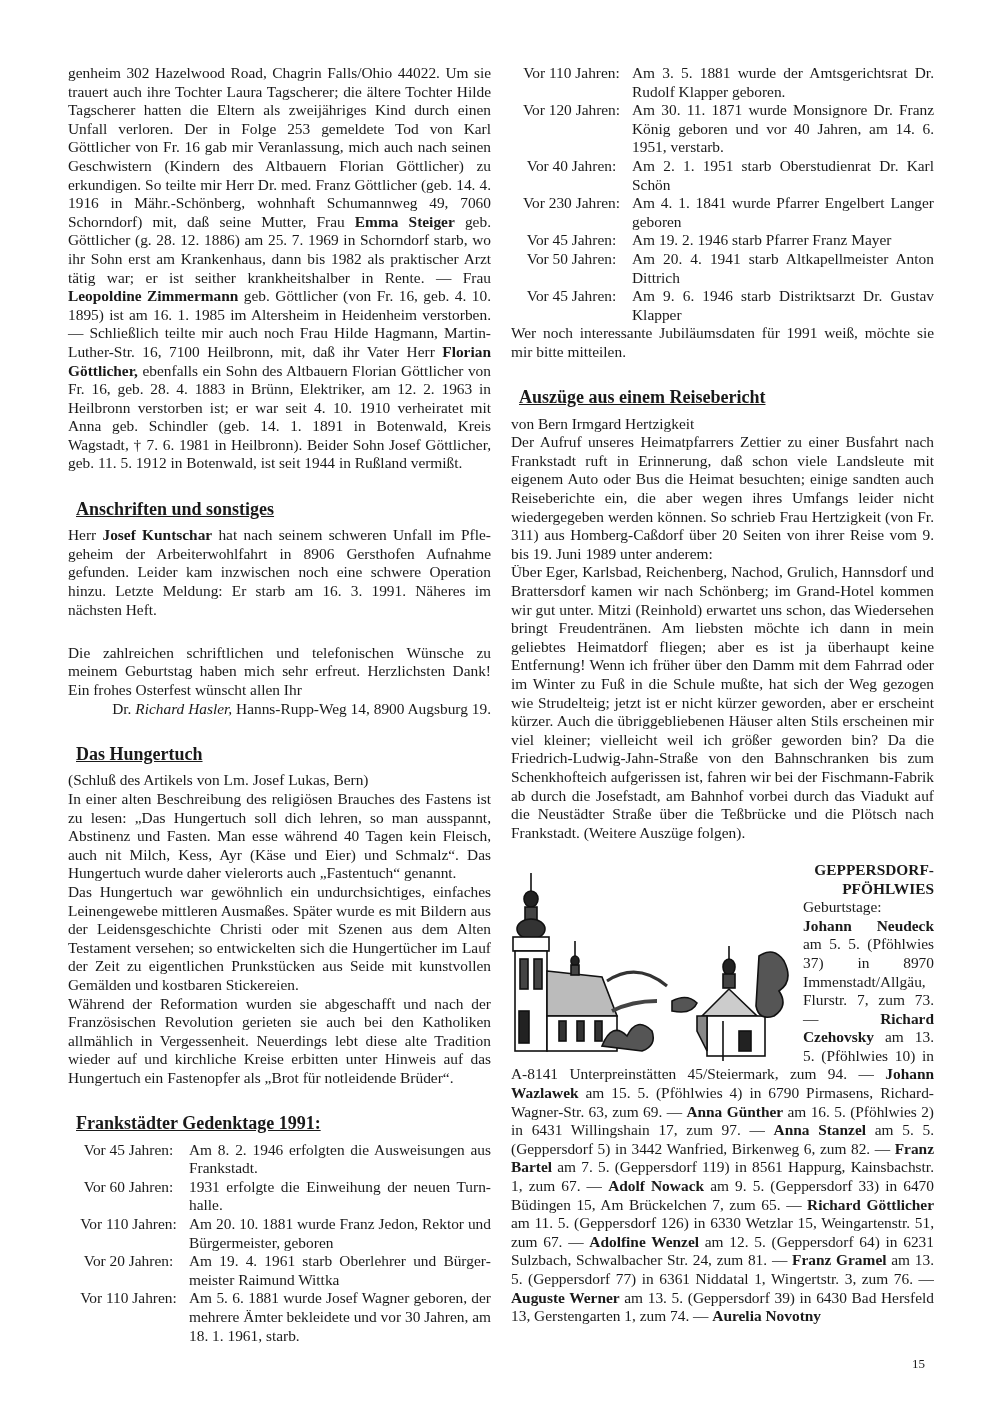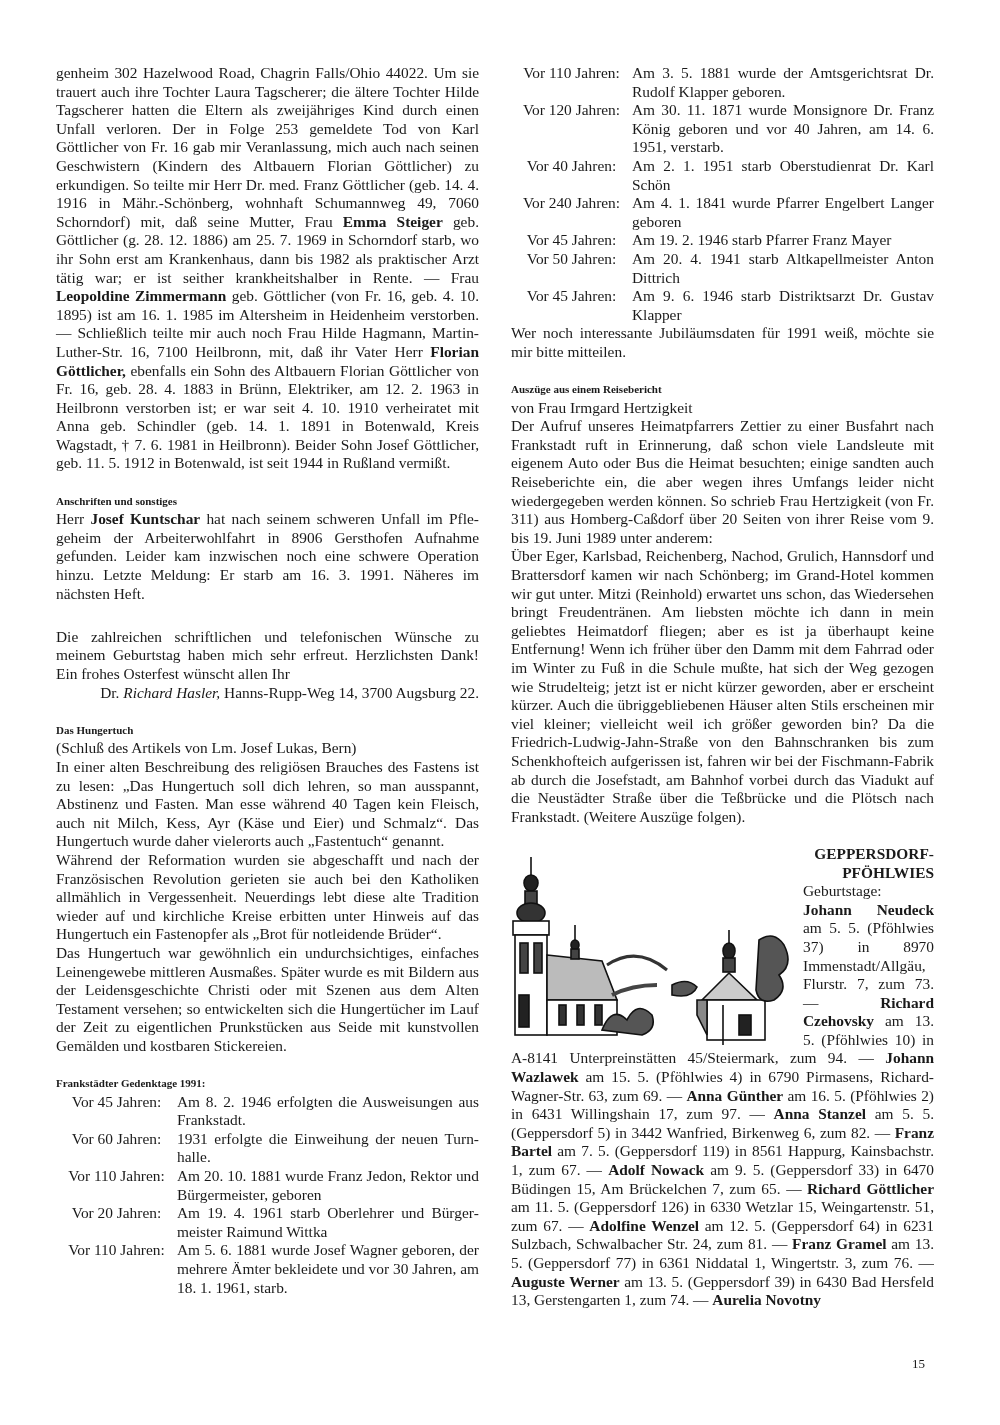--- a/index.html
+++ b/index.html
@@ -2,25 +2,25 @@
 <html><head>
 <meta charset="utf-8">
 <style>
   html, body { margin: 0; padding: 0; background: #ffffff; }
   body {
     width: 1000px; height: 1425px; position: relative; overflow: hidden;
     font-family: "Liberation Serif", "DejaVu Serif", serif;
     color: #1a1a1a; font-size: 15.4px; line-height: 18.6px;
   }
   .col { position: absolute; top: 64px; width: 423px; text-align: justify; hyphens: manual; }
-  .col-left { left: 56px; }
+  .col-left { left: 68px; }
   .col-right { left: 511px; }
   p { margin: 0; }
   .gap { height: 18.6px; }
-  h3 { font-size: 11px; line-height: 18.6px; margin: 0; font-weight: bold; }
+  h3 { font-size: 18px; line-height: 18.6px; margin: 8px; font-weight: bold; text-decoration: underline; }
   b { font-weight: bold; }
   .sign { text-align: right; }
   .sign .name { font-style: italic; }
   table.dates { border-collapse: collapse; width: 100%; }
   table.dates td { padding: 0; vertical-align: top; text-align: justify; }
   table.dates td.lbl { width: 121px; text-align: center; white-space: nowrap; }
   .head-center { text-align: center; font-weight: bold; padding-left: 110px; }
   .illus-wrap { position: relative; }
   .illus {
     float: left; width: 290px; height: 200px; margin: 0 6px 0 -4px;
@@ -34,28 +34,28 @@
 <div class="col col-left">
   <p>genheim 302 Hazelwood Road, Chagrin Falls/Ohio 44022. Um sie trauert auch ihre Tochter Laura Tagscherer; die ältere Tochter Hilde Tagscherer hatten die Eltern als zweijähriges Kind durch einen Unfall verloren. Der in Folge 253 gemeldete Tod von Karl Göttlicher von Fr. 16 gab mir Veranlassung, mich auch nach sei­nen Geschwistern (Kindern des Altbauern Florian Göttlicher) zu erkundigen. So teilte mir Herr Dr. med. Franz Göttlicher (geb. 14. 4. 1916 in Mähr.-Schönberg, wohnhaft Schumannweg 49, 7060 Schorndorf) mit, daß seine Mutter, Frau <b>Emma Steiger</b> geb. Göttlicher (g. 28. 12. 1886) am 25. 7. 1969 in Schorndorf starb, wo ihr Sohn erst am Krankenhaus, dann bis 1982 als prak­tischer Arzt tätig war; er ist seither krankheitshalber in Rente. — Frau <b>Leopoldine Zimmermann</b> geb. Göttlicher (von Fr. 16, geb. 4. 10. 1895) ist am 16. 1. 1985 im Altersheim in Heidenheim verstorben. — Schließlich teilte mir auch noch Frau Hilde Hag­mann, Martin-Luther-Str. 16, 7100 Heilbronn, mit, daß ihr Va­ter Herr <b>Florian Göttlicher,</b> ebenfalls ein Sohn des Altbauern Florian Göttlicher von Fr. 16, geb. 28. 4. 1883 in Brünn, Elektri­ker, am 12. 2. 1963 in Heilbronn verstorben ist; er war seit 4. 10. 1910 verheiratet mit Anna geb. Schindler (geb. 14. 1. 1891 in Bo­tenwald, Kreis Wagstadt, † 7. 6. 1981 in Heilbronn). Beider Sohn Josef Göttlicher, geb. 11. 5. 1912 in Botenwald, ist seit 1944 in Rußland vermißt.</p>
   <div class="gap"></div>
 
   <h3>Anschriften und sonstiges</h3>
   <p>Herr <b>Josef Kuntschar</b> hat nach seinem schweren Unfall im Pfle­geheim der Arbeiterwohlfahrt in 8906 Gersthofen Aufnahme gefunden. Leider kam inzwischen noch eine schwere Operation hinzu. Letzte Meldung: Er starb am 16. 3. 1991. Näheres im nächsten Heft.</p>
   <div class="gap"></div>
   <div class="gap" style="height:6px"></div>
 
   <p>Die zahlreichen schriftlichen und telefonischen Wünsche zu meinem Geburtstag haben mich sehr erfreut. Herzlichsten Dank! Ein frohes Osterfest wünscht allen Ihr</p>
-  <p class="sign"><span>Dr. </span><span class="name">Richard Hasler,</span><span> Hanns-Rupp-Weg 14, 3700 Augsburg 22.</span></p>
+  <p class="sign"><span>Dr. </span><span class="name">Richard Hasler,</span><span> Hanns-Rupp-Weg 14, 8900 Augsburg 19.</span></p>
   <div class="gap"></div>
 
   <h3>Das Hungertuch</h3>
   <p>(Schluß des Artikels von Lm. Josef Lukas, Bern)</p>
   <p>In einer alten Beschreibung des religiösen Brauches des Fastens ist zu lesen: „Das Hungertuch soll dich lehren, so man aus­spannt, Abstinenz und Fasten. Man esse während 40 Tagen kein Fleisch, auch nit Milch, Kess, Ayr (Käse und Eier) und Schmalz“. Das Hungertuch wurde daher vielerorts auch „Fa­stentuch“ genannt.</p>
+  <p>Das Hungertuch war gewöhnlich ein undurchsichtiges, einfa­ches Leinengewebe mittleren Ausmaßes. Später wurde es mit Bildern aus der Leidensgeschichte Christi oder mit Szenen aus dem Alten Testament versehen; so entwickelten sich die Hunger­tücher im Lauf der Zeit zu eigentlichen Prunkstücken aus Seide mit kunstvollen Gemälden und kostbaren Stickereien.</p>
   <p>Während der Reformation wurden sie abgeschafft und nach der Französischen Revolution gerieten sie auch bei den Katholiken allmählich in Vergessenheit. Neuerdings lebt diese alte Tradition wieder auf und kirchliche Kreise erbitten unter Hinweis auf das Hungertuch ein Fastenopfer als „Brot für notleidende Brüder“.</p>
-  <p>Das Hungertuch war gewöhnlich ein undurchsichtiges, einfa­ches Leinengewebe mittleren Ausmaßes. Später wurde es mit Bildern aus der Leidensgeschichte Christi oder mit Szenen aus dem Alten Testament versehen; so entwickelten sich die Hunger­tücher im Lauf der Zeit zu eigentlichen Prunkstücken aus Seide mit kunstvollen Gemälden und kostbaren Stickereien.</p>
   <div class="gap"></div>
 
   <h3>Frankstädter Gedenktage 1991:</h3>
   <table class="dates">
     <tbody>
       <tr>
           <td class="lbl">Vor 45 Jahren:</td>
           <td>Am 8. 2. 1946 erfolgten die Ausweisungen aus Frankstadt.</td>
         </tr>
       <tr>
@@ -87,42 +87,42 @@
         </tr>
       <tr>
           <td class="lbl">Vor 120 Jahren:</td>
           <td>Am 30. 11. 1871 wurde Monsignore Dr. Franz König geboren und vor 40 Jahren, am 14. 6. 1951, verstarb.</td>
         </tr>
       <tr>
           <td class="lbl">Vor 40 Jahren:</td>
           <td>Am 2. 1. 1951 starb Oberstudienrat Dr. Karl Schön</td>
         </tr>
       <tr>
-          <td class="lbl">Vor 240 Jahren:</td>
+          <td class="lbl">Vor 230 Jahren:</td>
           <td>Am 4. 1. 1841 wurde Pfarrer Engelbert Lan­ger geboren</td>
         </tr>
       <tr>
           <td class="lbl">Vor 45 Jahren:</td>
           <td>Am 19. 2. 1946 starb Pfarrer Franz Mayer</td>
         </tr>
       <tr>
           <td class="lbl">Vor 50 Jahren:</td>
           <td>Am 20. 4. 1941 starb Altkapellmeister Anton Dittrich</td>
         </tr>
       <tr>
           <td class="lbl">Vor 45 Jahren:</td>
           <td>Am 9. 6. 1946 starb Distriktsarzt Dr. Gustav Klapper</td>
         </tr>
     </tbody>
   </table>
   <p>Wer noch interessante Jubiläumsdaten für 1991 weiß, möchte sie mir bitte mitteilen.</p>
   <div class="gap"></div>
 
   <h3>Auszüge aus einem Reisebericht</h3>
-  <p>von Frau Irmgard Hertzigkeit</p>
+  <p>von Bern Irmgard Hertzigkeit</p>
   <p>Der Aufruf unseres Heimatpfarrers Zettier zu einer Busfahrt nach Frankstadt ruft in Erinnerung, daß schon viele Landsleute mit eigenem Auto oder Bus die Heimat besuchten; einige sand­ten auch Reiseberichte ein, die aber wegen ihres Umfangs leider nicht wiedergegeben werden können. So schrieb Frau Hertzig­keit (von Fr. 311) aus Homberg-Caßdorf über 20 Seiten von ihrer Reise vom 9. bis 19. Juni 1989 unter anderem:</p>
   <p>Über Eger, Karlsbad, Reichenberg, Nachod, Grulich, Hanns­dorf und Brattersdorf kamen wir nach Schönberg; im Grand-Hotel kommen wir gut unter. Mitzi (Reinhold) erwartet uns schon, das Wiedersehen bringt Freudentränen. Am liebsten möchte ich dann in mein geliebtes Heimatdorf fliegen; aber es ist ja überhaupt keine Entfernung! Wenn ich früher über den Damm mit dem Fahrrad oder im Winter zu Fuß in die Schule mußte, hat sich der Weg gezogen wie Strudelteig; jetzt ist er nicht kürzer geworden, aber er erscheint kürzer. Auch die übrig­gebliebenen Häuser alten Stils erscheinen mir viel kleiner; viel­leicht weil ich größer geworden bin? Da die Friedrich-Ludwig-Jahn-Straße von den Bahnschranken bis zum Schenkhofteich aufgerissen ist, fahren wir bei der Fischmann-Fabrik ab durch die Josefstadt, am Bahnhof vorbei durch das Viadukt auf die Neustädter Straße über die Teßbrücke und die Plötsch nach Frankstadt. (Weitere Auszüge folgen).</p>
   <div class="gap"></div>
 
   <div class="illus-wrap">
     <div class="illus">
       <svg viewBox="0 0 290 200">
         <g fill="none" stroke="#111" stroke-width="1.6">
 
           <line x1="24" y1="12" x2="24" y2="30"></line>

